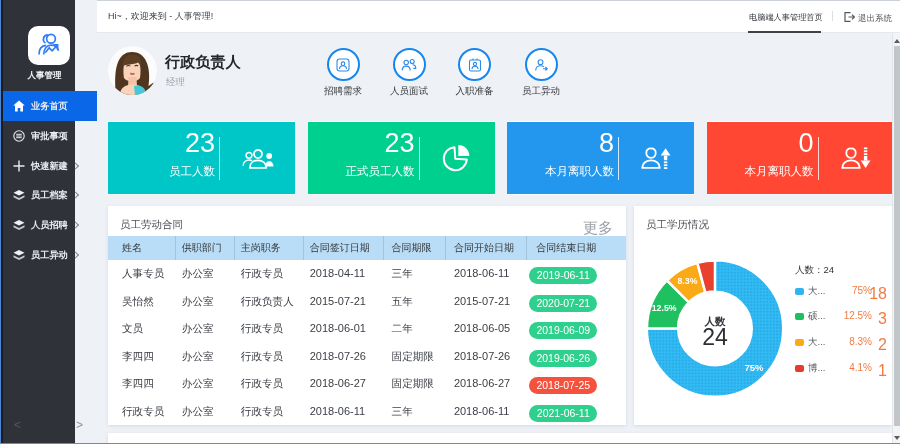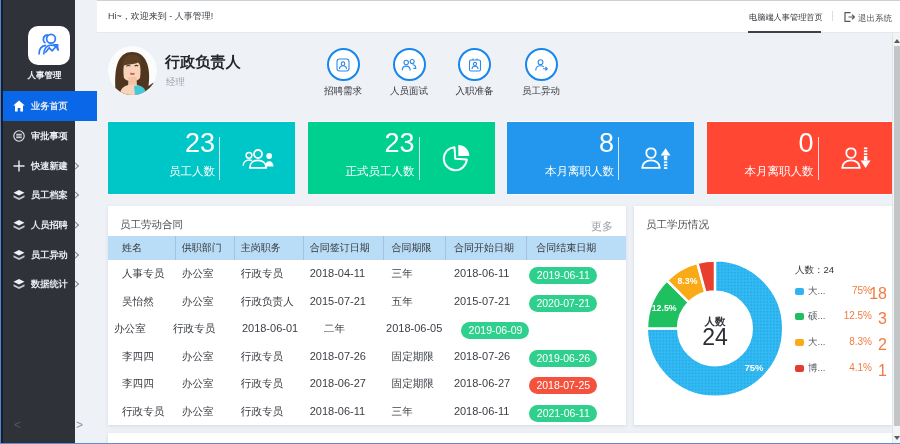--- a/index.html
+++ b/index.html
@@ -36,21 +36,21 @@
 
 .card{position:absolute;top:122px;width:187px;height:72px;color:#fff;box-shadow:0 -1px 0 rgba(255,255,255,.85),0 1px 0 rgba(255,255,255,.7);}
 .card .numwrap{position:absolute;left:-1px;top:0;width:108px;height:80px;text-align:right;}
 .card .num{margin-top:7px;font-size:27px;line-height:29px;}
 .card .lab{margin-top:6px;font-size:11.5px;}
 .card .vline{position:absolute;left:111px;top:15px;width:1px;height:43px;background:rgba(255,255,255,.8);}
 .card .cicon{position:absolute;left:133px;top:22px;}
 
 .panel{position:absolute;background:#fff;box-shadow:0 1px 3px rgba(175,185,205,.4);}
 .ptitle{position:absolute;left:12px;top:12px;font-size:10.5px;color:#4a4e54;}
-#more{position:absolute;right:13px;top:13px;font-size:11px;color:#9aa0a6;}
+#more{position:absolute;right:13px;top:13px;font-size:15px;color:#9aa0a6;}
 
 #thead{position:absolute;left:0;top:30px;width:518px;height:24px;background:#b9ddf6;display:flex;}
 #thead div{font-size:10px;color:#33363b;line-height:24px;padding-left:6px;border-right:1px solid rgba(125,155,180,.38);}
 .trow{position:absolute;left:0;width:518px;height:27.5px;display:flex;}
 .trow div{font-size:10.6px;color:#3a3e44;line-height:27.5px;padding-left:6px;white-space:nowrap;}
 .c1{width:67.8px;padding-left:14px!important;}
 .c2{width:59px;}
 .c3{width:68.9px;}
 .c4{width:79.9px;}
 .c5{width:62.3px;padding-left:8px!important;}
@@ -124,28 +124,20 @@
       </svg>
     <span class="mtx">人员招聘</span>
       <span class="chev"></span>
   </div>
   <div class="mitem" style="top:239.8px;">
     <svg class="mic" viewBox="0 0 12 12">
         <path d="M6 1 L11.5 3.8 L6 6.6 L0.5 3.8 Z" fill="#f0f1f4"></path>
         <path d="M0.5 6.2 L6 9 L11.5 6.2 L11.5 8.2 L6 11 L0.5 8.2 Z" fill="#c6c9d0"></path>
       </svg>
     <span class="mtx">员工异动</span>
-      <span class="chev"></span>
-  </div>
-  <div class="mitem" style="top:269.5px;">
-    <svg class="mic" viewBox="0 0 12 12">
-        <path d="M6 1 L11.5 3.8 L6 6.6 L0.5 3.8 Z" fill="#f0f1f4"></path>
-        <path d="M0.5 6.2 L6 9 L11.5 6.2 L11.5 8.2 L6 11 L0.5 8.2 Z" fill="#c6c9d0"></path>
-      </svg>
-    <span class="mtx">数据统计</span>
       <span class="chev"></span>
   </div>
   <div id="navarr">
       <span class="la">&lt;</span>
       <span class="ra">&gt;</span>
     </div>
 </div>
 <div id="ledge1"></div>
 <div id="ledge2"></div>
 <div id="topbar">
@@ -296,20 +288,21 @@
   <div class="trow" style="top:81.5px;">
     <div class="c1">吴怡然</div>
       <div class="c2">办公室</div>
       <div class="c3">行政负责人</div>
     <div class="c4">2015-07-21</div>
       <div class="c5">五年</div>
       <div class="c6">2015-07-21</div>
     <div class="c7"><span class="pill">2020-07-21</span></div>
   </div>
   <div class="trow" style="top:109px;">
+    <div class="c1">文员</div>
       <div class="c2">办公室</div>
       <div class="c3">行政专员</div>
     <div class="c4">2018-06-01</div>
       <div class="c5">二年</div>
       <div class="c6">2018-06-05</div>
     <div class="c7"><span class="pill">2019-06-09</span></div>
   </div>
   <div class="trow" style="top:136.5px;">
     <div class="c1">李四四</div>
       <div class="c2">办公室</div>

